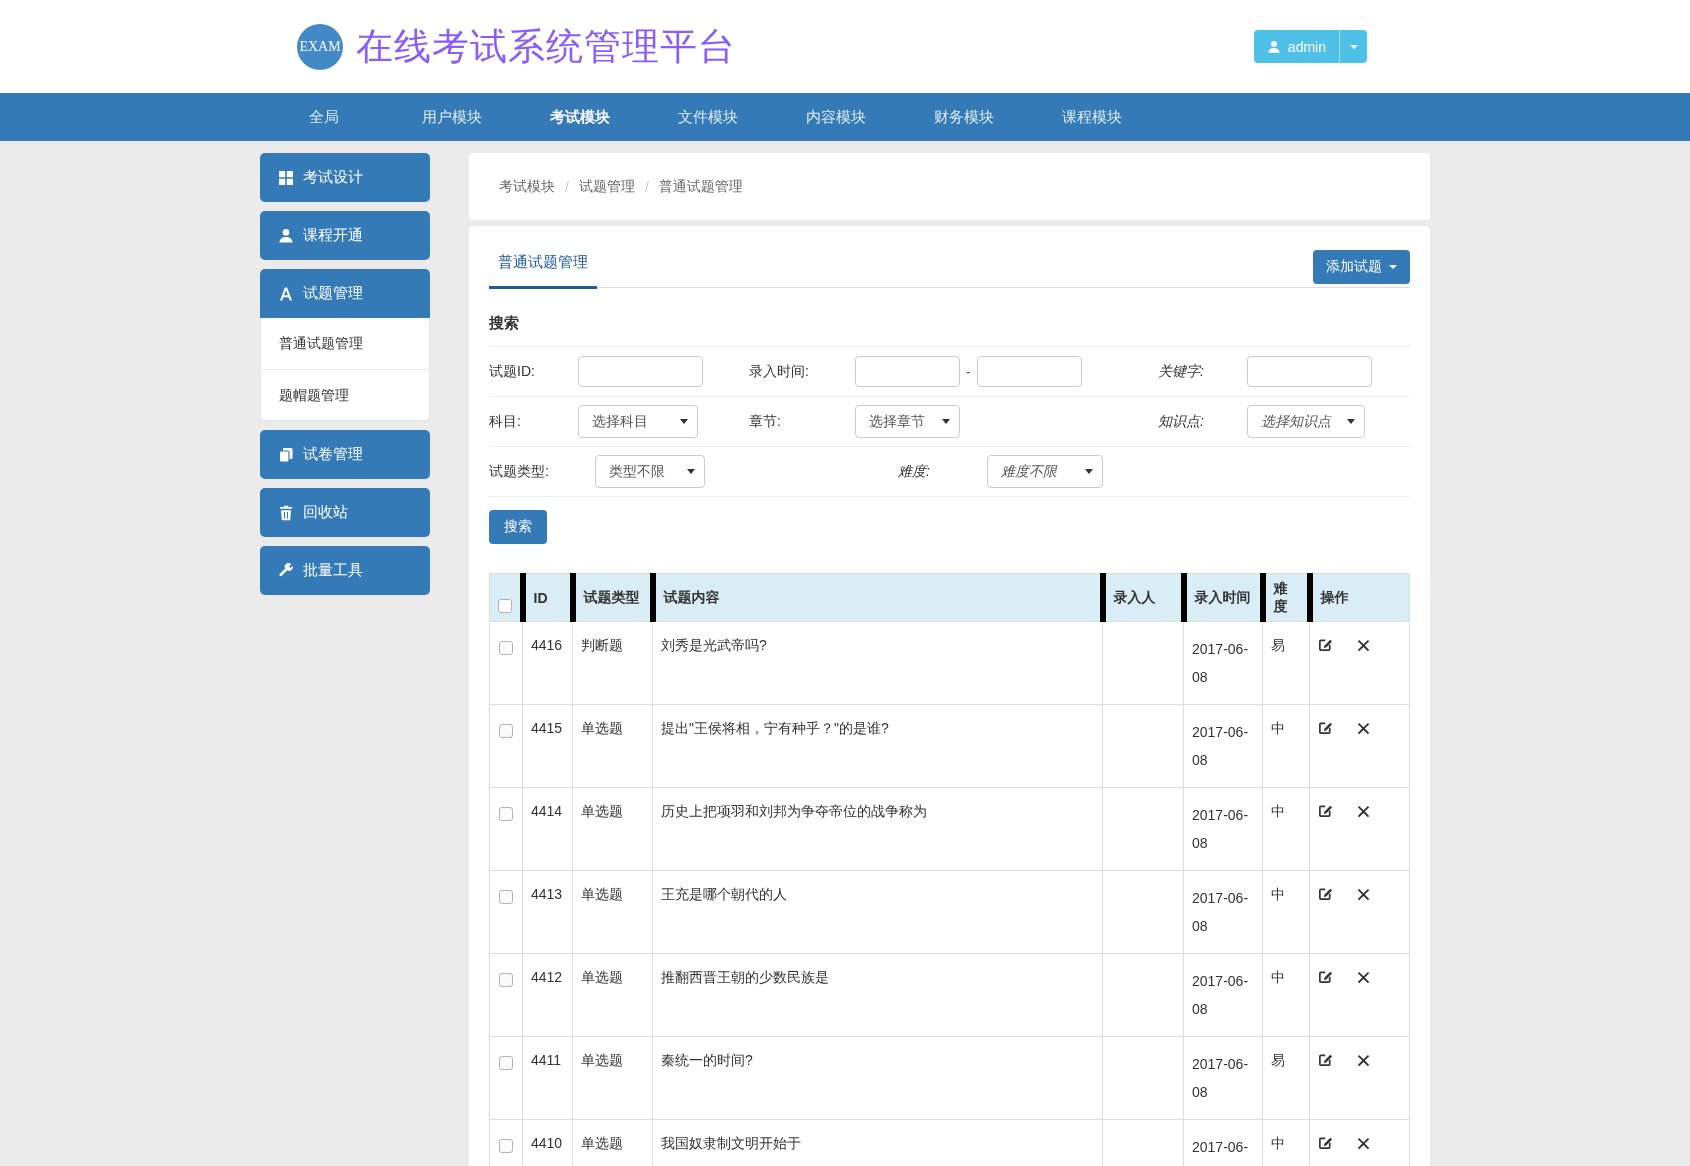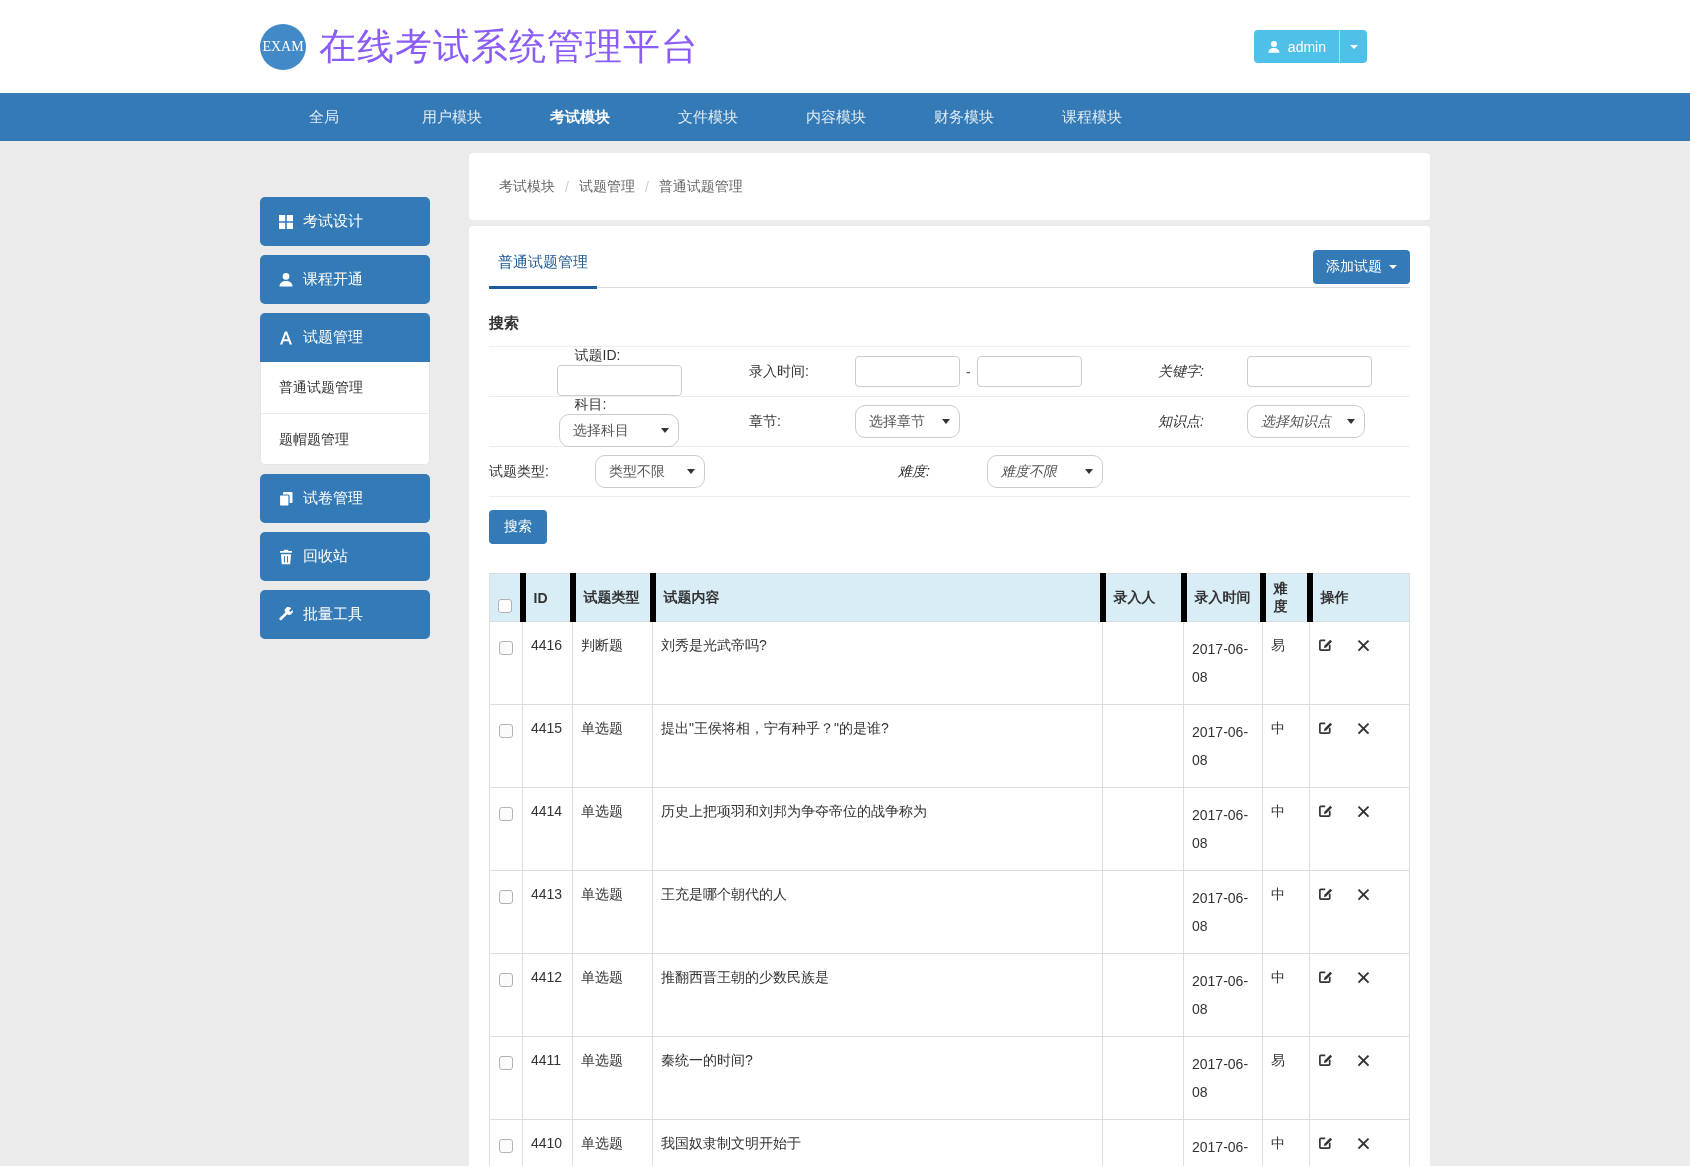--- a/index.html
+++ b/index.html
@@ -26,21 +26,21 @@
 
   
   .navbar { background:#337ab7; height:48px; }
   .nav-inner { display:flex; height:100%; }
   .nav-item { width:128px; text-align:center; line-height:48px; color:rgba(255,255,255,.85);
               font-size:15px; cursor:pointer; }
   .nav-item.active { color:#fff; font-weight:bold; }
 
   
   .content { display:flex; gap:39px; margin-top:12px; align-items:flex-start; }
-  .sidebar { width:170px; flex:0 0 170px;margin-top:44px; }
+  .sidebar { width:170px; flex:0 0 170px; }
   .side-btn { display:flex; align-items:center; gap:9px; height:49px; background:#337ab7;
               border-radius:5px; color:#fff; padding-left:18px; margin-bottom:9px; font-size:15px; cursor:pointer; }
   .side-btn.attached { border-radius:5px 5px 0 0; margin-bottom:0; }
   .side-icon { width:16px; height:16px; display:inline-flex; }
   .submenu { background:#fff; border:1px solid #e5e5e5; border-top:none; border-radius:0 0 5px 5px; margin-bottom:9px; }
   .submenu-item { height:51px; line-height:51px; padding-left:18px; font-size:14px; color:#333; cursor:pointer; }
   .submenu-item + .submenu-item { border-top:1px solid #ececec; }
 
   .main { flex:1; min-width:0; }
   .panel { background:#fff; border-radius:4px; }
@@ -55,29 +55,29 @@
   .add-btn { position:absolute; right:0; top:24px; background:#337ab7; color:#fff; border:none;
              border-radius:4px; height:34px; padding:0 13px; font-size:14px; display:flex;
              align-items:center; gap:7px; font-family:inherit; cursor:pointer; }
 
   
   .search-head { margin-top:26px; padding-bottom:13px; font-size:15px; font-weight:bold;
                  color:#333; border-bottom:1px solid #ededed; }
   .search-row { display:flex; align-items:center; height:50px; border-bottom:1px solid #ededed;
                 font-size:14px; color:#333; }
   .sc { display:flex; align-items:center; }
-  .sc1 { width:260px;flex-direction:column; } .sc2 { width:409px; } .sc3 { flex:1;font-style:italic; }
+  .sc1 { width:260px; } .sc2 { width:409px; } .sc3 { flex:1;font-style:italic; }
   .slabel { display:inline-block; }
   .w88 { width:89px; } .w106 { width:106px; }
   .sinput { width:125px; height:31px; border:1px solid #ccc; border-radius:4px; padding:0 8px;
             font:inherit; color:#333; }
   .sinput.date { width:105px; }
   .dash { margin:0 6px; color:#555; }
   .sselect { display:inline-flex; align-items:center; justify-content:space-between; height:33px;
-             border:1px solid #ccc; border-radius:10px; padding:0 9px 0 13px; color:#555;
+             border:1px solid #ccc; border-radius:4px; padding:0 9px 0 13px; color:#555;
              cursor:pointer; font-size:14px; }
   .scaret { width:0; height:0; border-left:4px solid transparent; border-right:4px solid transparent;
             border-top:5px solid #333; margin-left:10px; }
   .wsel1 { width:120px; } .wsel2 { width:105px; } .wsel3 { width:118px; } .wsel4 { width:110px; } .wsel5 { width:116px; }
   .search-btn { margin-top:13px; background:#337ab7; color:#fff; border:none; border-radius:4px;
                 height:34px; padding:0 15px; font-size:14px; font-family:inherit; cursor:pointer; }
 
   
   .qtable { width:100%; border-collapse:collapse; margin-top:29px; font-size:14px; color:#333; table-layout:fixed; }
   .qtable th { background:#d9edf7; height:48px; text-align:left; padding:0 8px; font-weight:bold;
@@ -90,21 +90,21 @@
         background:#fbfbfb; vertical-align:middle; cursor:pointer; }
   .ops-cell { padding-top:14px !important; }
   .op { display:inline-block; margin-right:20px; cursor:pointer; vertical-align:middle; }
   .op:last-child { margin-right:0; }
 </style>
 </head>
 <body>
 
 <div class="topbar">
   <div class="container header-inner">
-    <div style="display:flex;align-items:center;">
+    <div style="display:flex;align-items:center;margin-left:37px;">
       <div class="logo-circle">
         <span>EXAM</span>
       </div>
       <div class="app-title">在线考试系统管理平台</div>
     </div>
     <div class="user-group">
       <button class="user-btn">
         <span class="side-icon" style="width:14px;height:14px;">
           <svg viewBox="0 0 16 16" width="14" height="14">
               <circle cx="8" cy="4.6" r="3.4" fill="#fff"></circle>

